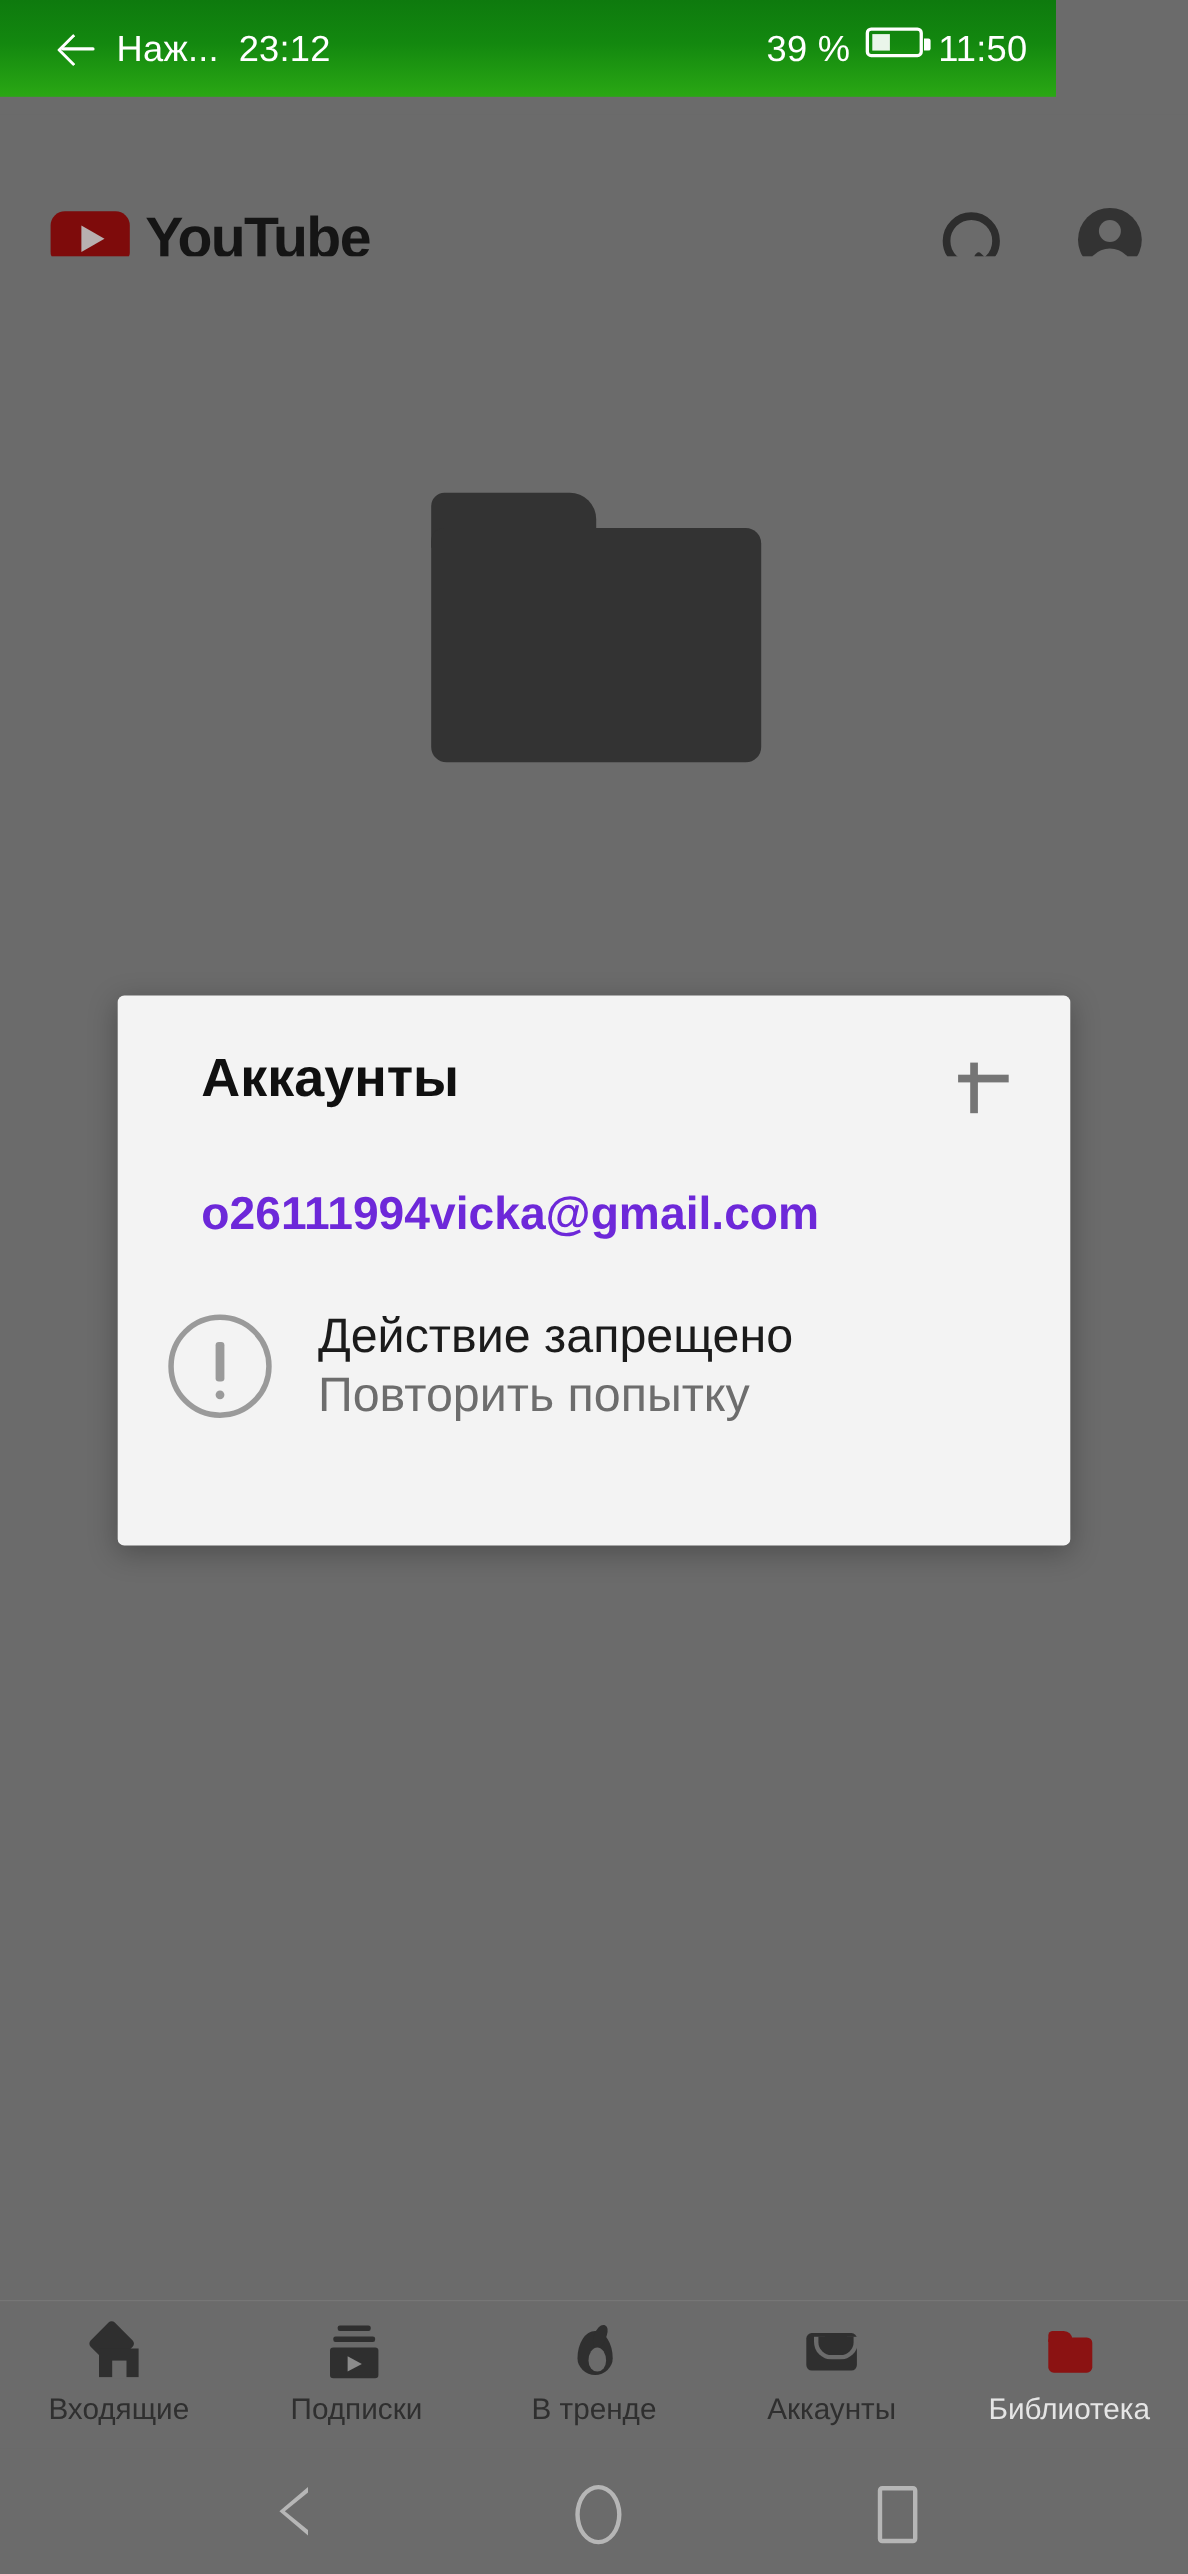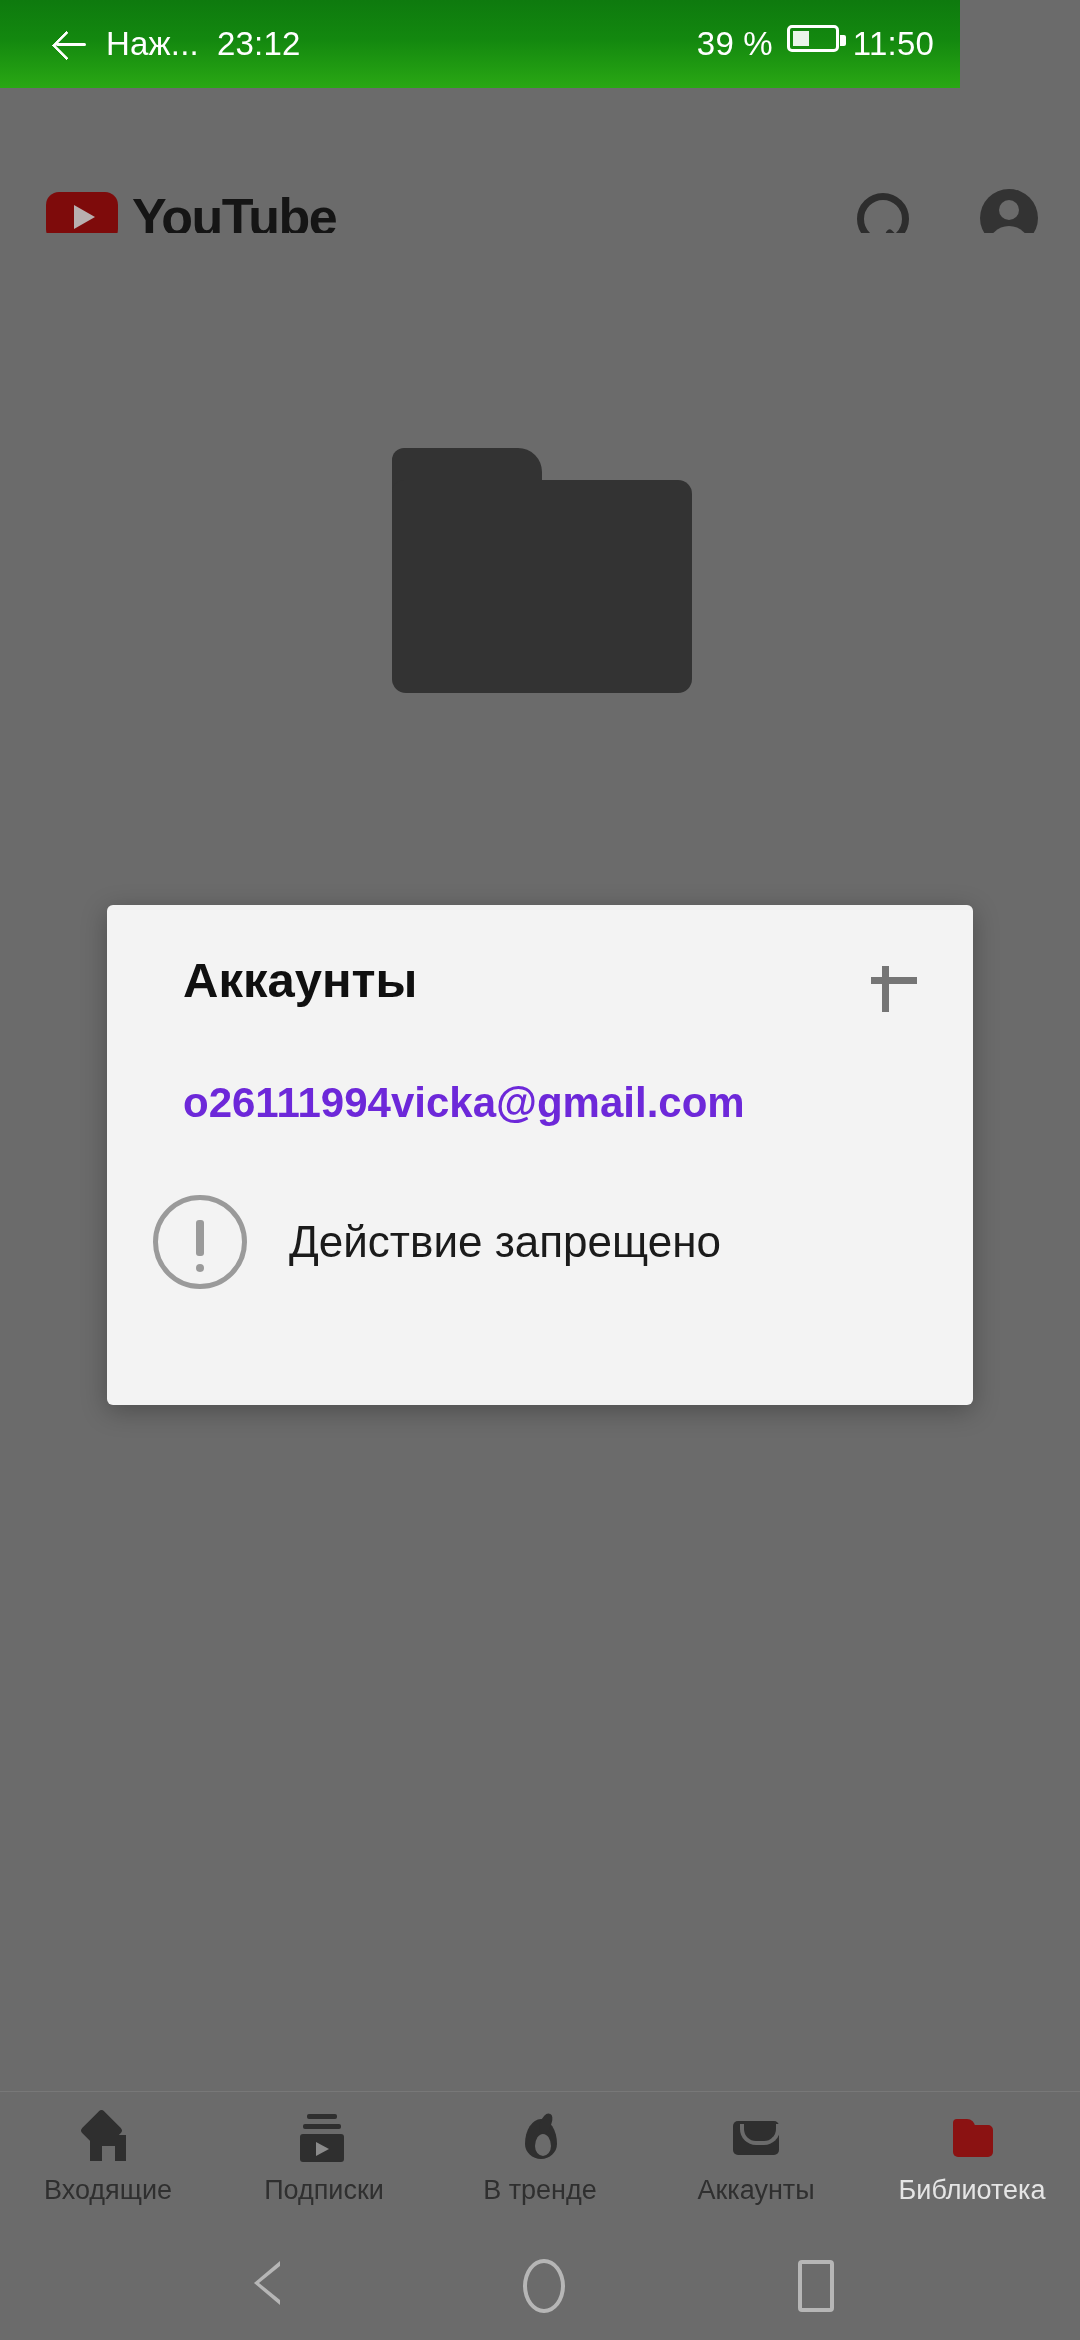--- a/index.html
+++ b/index.html
@@ -284,20 +284,21 @@
       <span id="dlg-title">Аккаунты</span>
       <button id="dlg-add"></button>
     </div>
     <div id="dlg-account">
       <span>o26111994vicka@gmail.com</span>
     </div>
     <div id="dlg-error">
       <span class="ic-alert"></span>
       <span id="dlg-err-texts">
         <span id="dlg-err-title">Действие запрещено</span>
+        <span id="dlg-err-sub">Повторить попытку</span>
       </span>
     </div>
   </div>
 
   <div id="bottomnav">
     <div class="nav-item">
       <span class="nav-ic ic-home">
           <b></b>
         </span>
       <span class="nav-label">Входящие</span>

